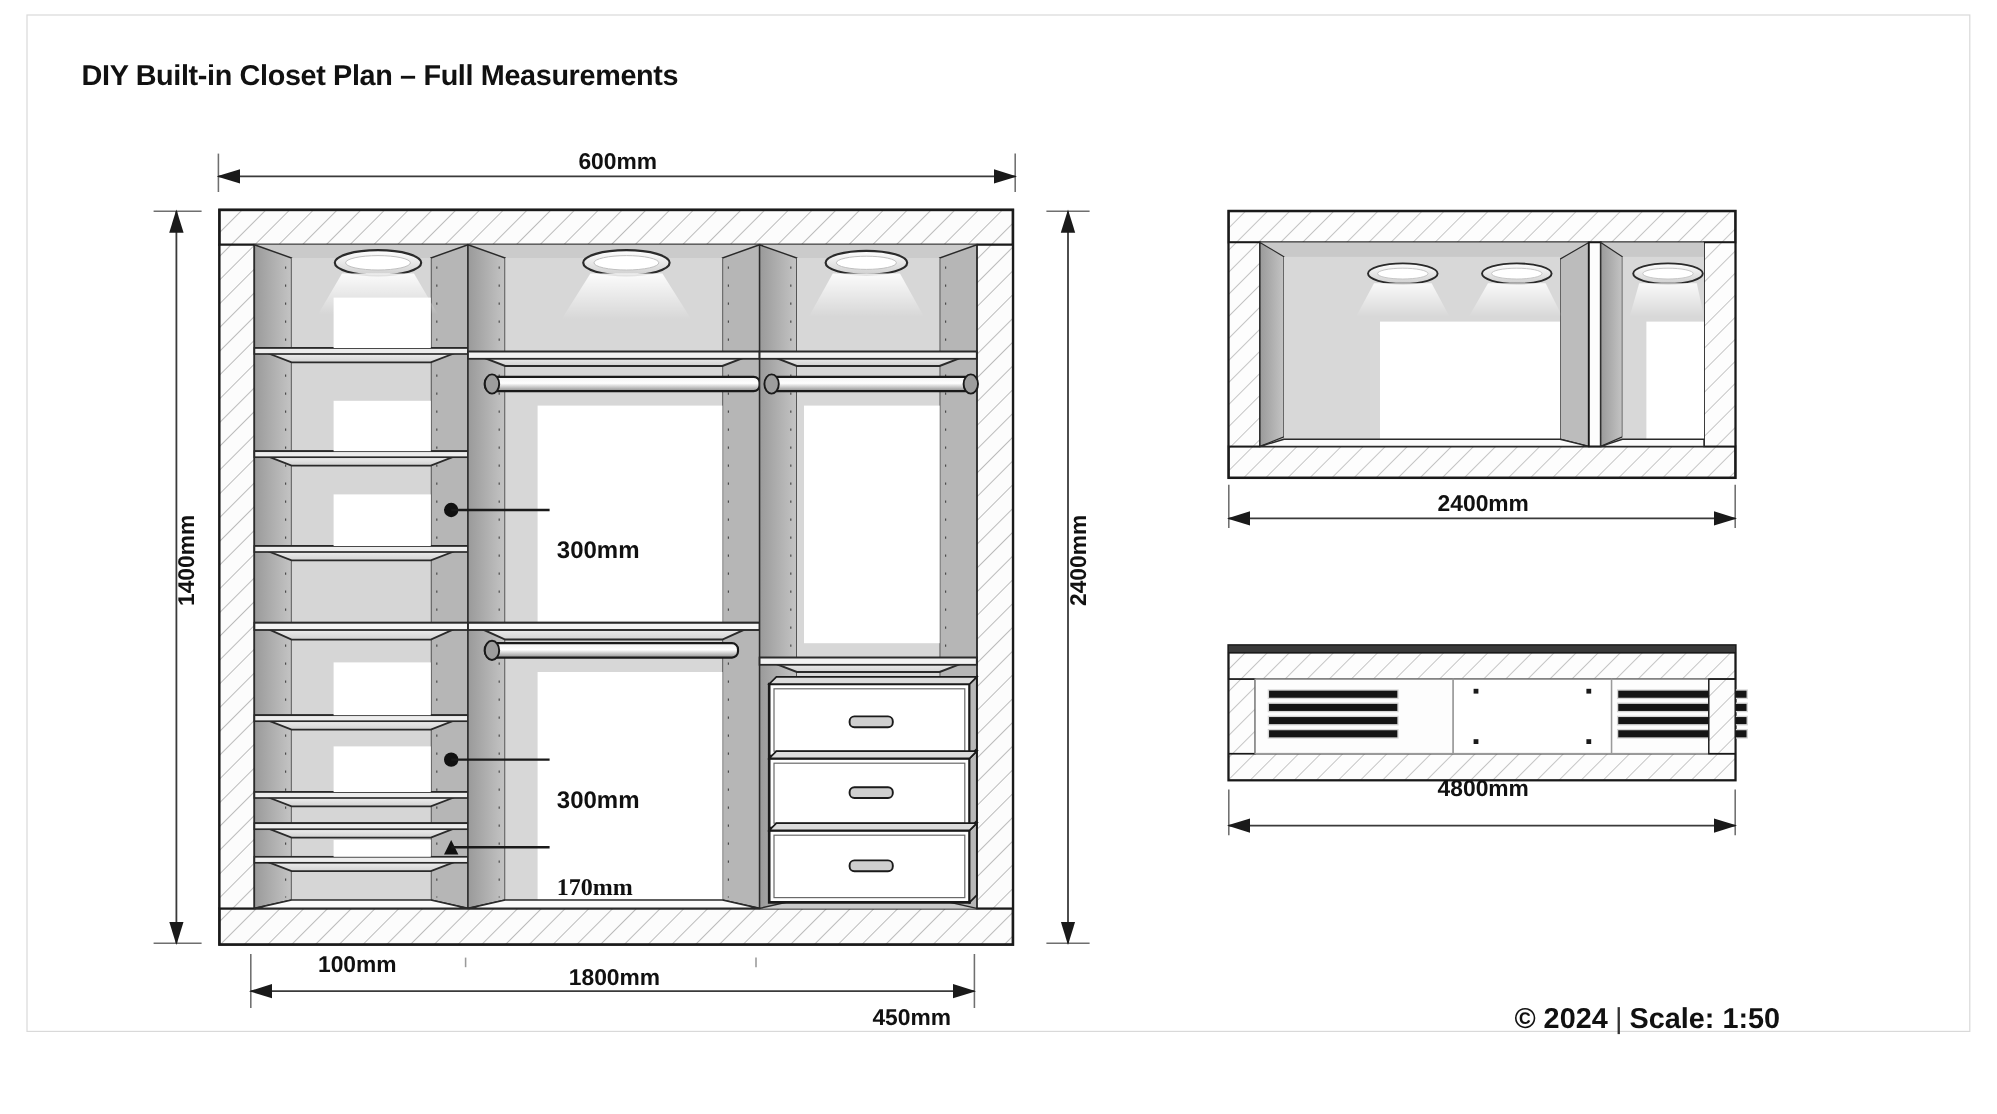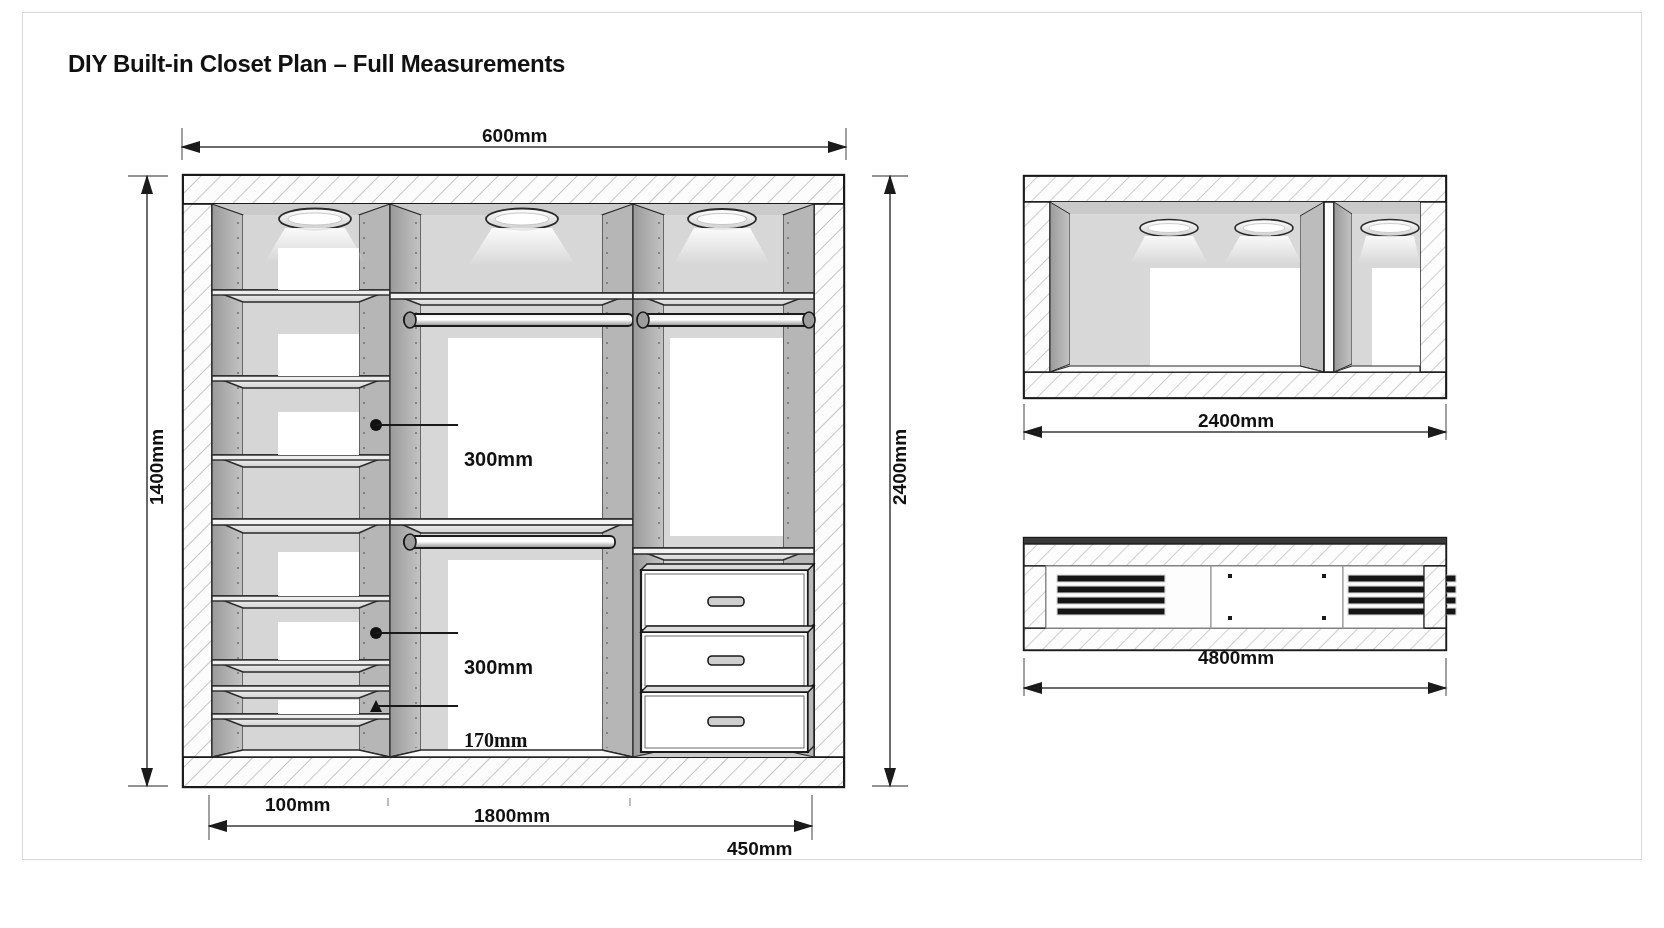--- a/index.html
+++ b/index.html
@@ -442,14 +442,17 @@
   <div class="calloutlbl" style="left:464px; top:414px;">300mm</div>
 
   <div class="calloutlbl" style="left:464px; top:622px;">300mm</div>
 
   <div class="calloutlbl" style="left:464px; top:695px;font-family:Liberation Serif, serif;">170mm</div>
 
   <div class="dimtext" style="left:1198px; top:410px;">2400mm</div>
 
   <div class="dimtext" style="left:1198px; top:647px;">4800mm</div>
 
+  <div id="footer">
+    <span>© 2024</span><span class="divider">|</span><span>Scale: 1:50</span>
+  </div>
 
 </div>
 
 </body></html>

